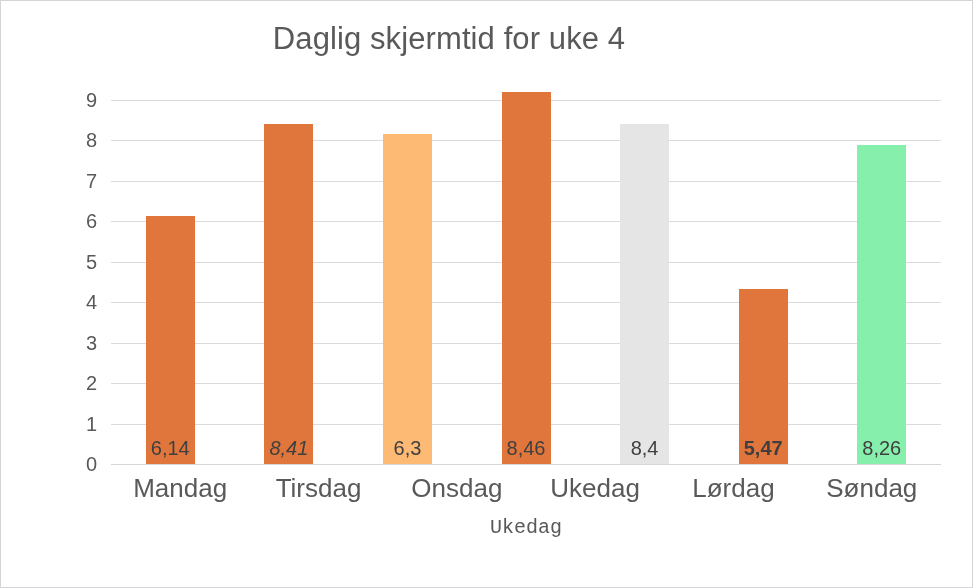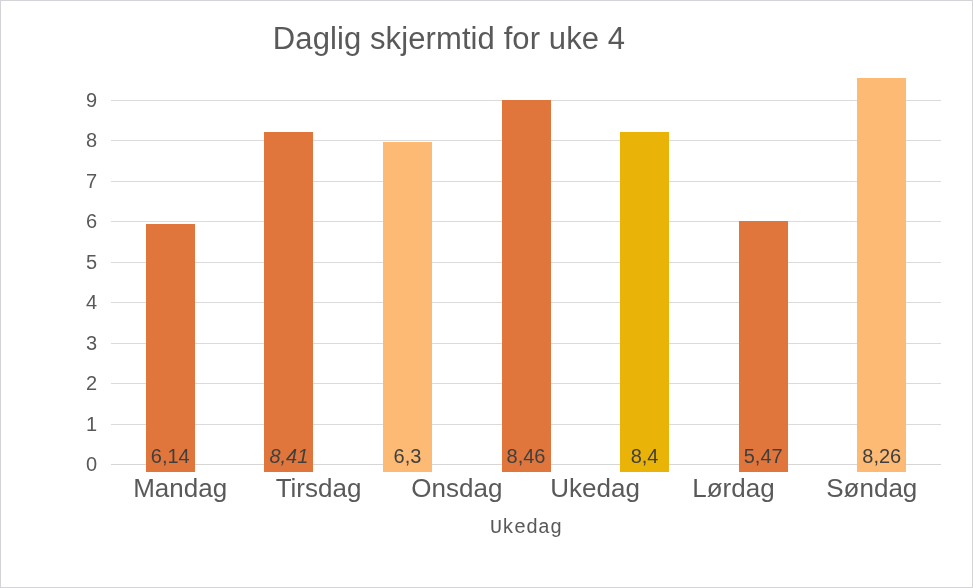--- a/index.html
+++ b/index.html
@@ -93,21 +93,21 @@
     left: 0;
     top: 99px;
     width: 96px;
     height: 364px;
   }
 
   
   .bars {
     position: absolute;
     left: 0;
-    top: 8px;
+    top: 0;
     width: 100%;
     height: 100%;
     display: flex;
     align-items: flex-end;
   }
   .bar-slot {
     flex: 1 1 0;
     height: 100%;
     position: relative;
     display: flex;
@@ -195,31 +195,31 @@
           <div class="bar" title="Onsdag: 6,3" style="height: 330px; background: #fdba74;">
             <div class="bar-label">6,3</div>
           </div>
         </div>
         <div class="bar-slot">
           <div class="bar" title="Torsdag: 8,46" style="height: 372px; background: rgb(225, 118, 60);">
             <div class="bar-label">8,46</div>
           </div>
         </div>
         <div class="bar-slot">
-          <div class="bar" title="Fredag: 8,4" style="height: 339.733px; background: #eab308;">
+          <div class="bar" title="Fredag: 8,4" style="height: 339.733px; background: #e5e5e5;">
             <div class="bar-label">8,4</div>
           </div>
         </div>
         <div class="bar-slot">
-          <div class="bar" title="Lørdag: 5,47" style="height: 251px; background: rgb(225, 118, 60);">
+          <div class="bar" title="Lørdag: 5,47" style="height: 175px; background: rgb(225, 118, 60); font-weight: bold;">
             <div class="bar-label">5,47</div>
           </div>
         </div>
         <div class="bar-slot">
-          <div class="bar" title="Søndag: 8,26" style="height: 394px; background: #fdba74;">
+          <div class="bar" title="Søndag: 8,26" style="height: 319px; background: #86efac;">
             <div class="bar-label">8,26</div>
           </div>
         </div>
       </div>
   </div>
 
   <div class="xticks">
       <div class="xtick">Mandag</div>
       <div class="xtick">Tirsdag</div>
       <div class="xtick">Onsdag</div>

